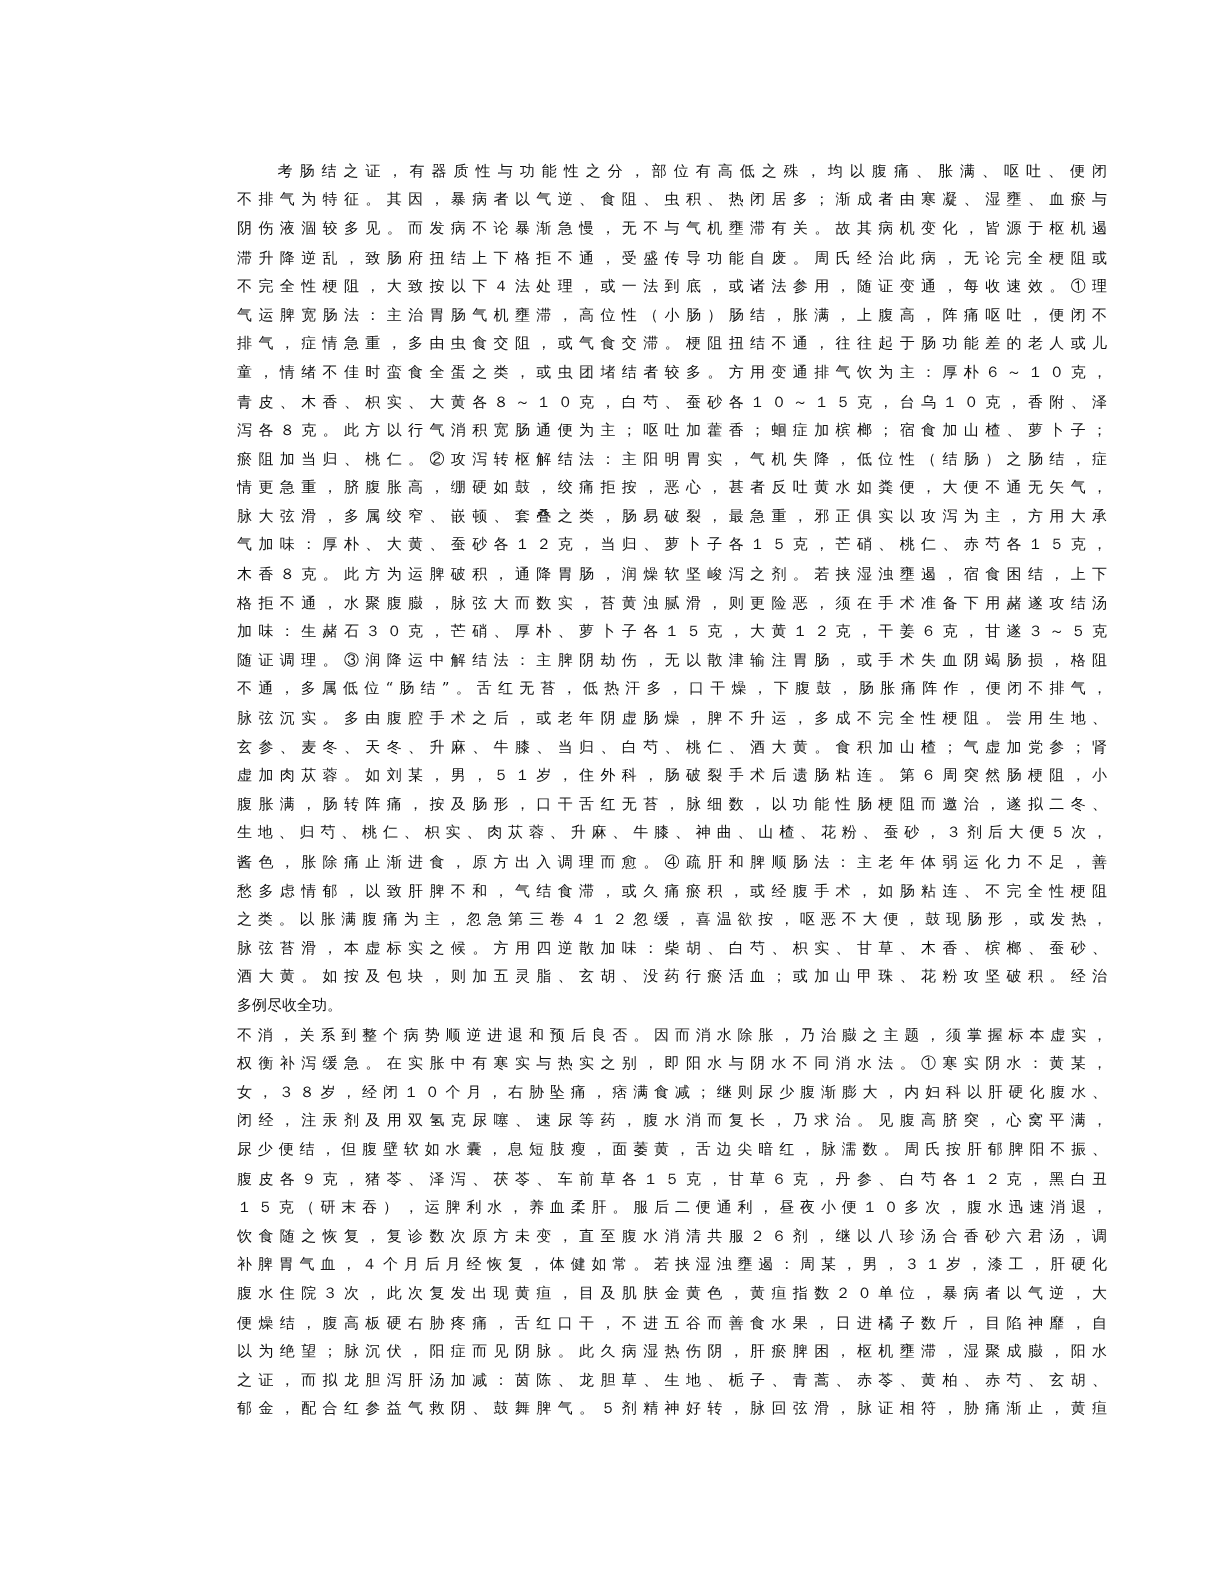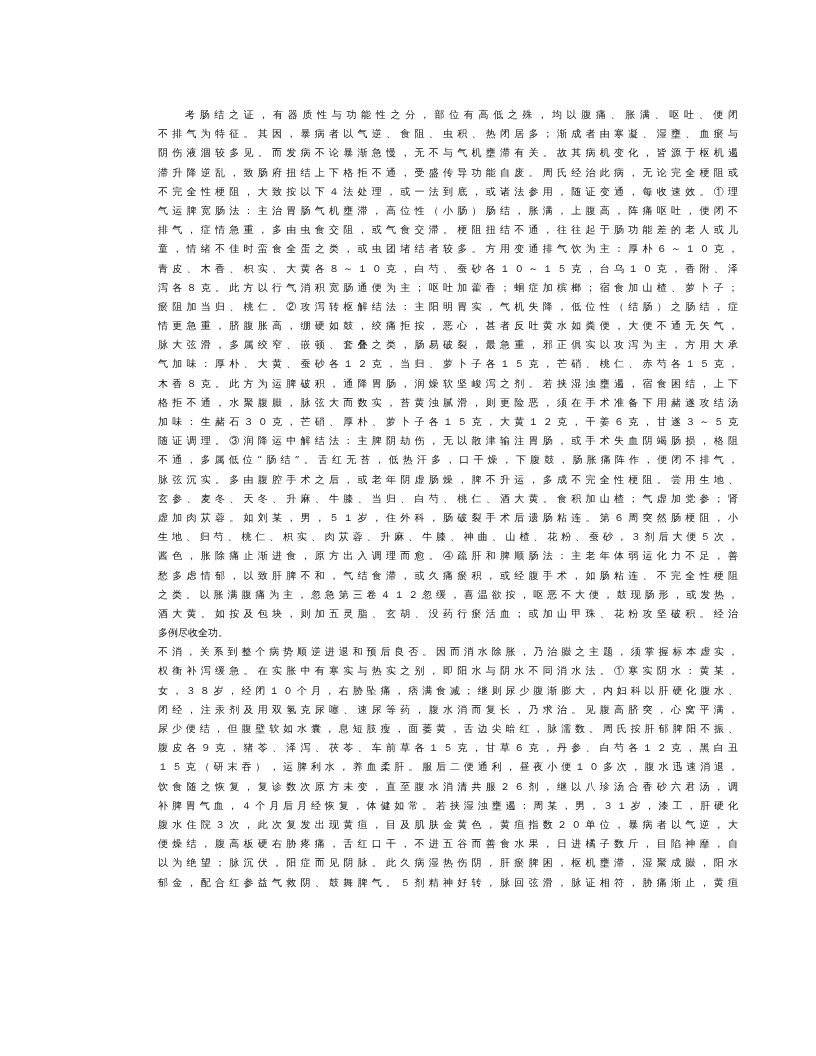--- a/index.html
+++ b/index.html
@@ -46,35 +46,38 @@
     <span class="line">脉大弦滑，多属绞窄、嵌顿、套叠之类，肠易破裂，最急重，邪正俱实以攻泻为主，方用大承</span>
     <span class="line">气加味：厚朴、大黄、蚕砂各１２克，当归、萝卜子各１５克，芒硝、桃仁、赤芍各１５克，</span>
     <span class="line">木香８克。此方为运脾破积，通降胃肠，润燥软坚峻泻之剂。若挟湿浊壅遏，宿食困结，上下</span>
     <span class="line">格拒不通，水聚腹臌，脉弦大而数实，苔黄浊腻滑，则更险恶，须在手术准备下用赭遂攻结汤</span>
     <span class="line">加味：生赭石３０克，芒硝、厚朴、萝卜子各１５克，大黄１２克，干姜６克，甘遂３～５克</span>
     <span class="line">随证调理。③润降运中解结法：主脾阴劫伤，无以散津输注胃肠，或手术失血阴竭肠损，格阻</span>
     <span class="line">不通，多属低位“肠结”。舌红无苔，低热汗多，口干燥，下腹鼓，肠胀痛阵作，便闭不排气，</span>
     <span class="line">脉弦沉实。多由腹腔手术之后，或老年阴虚肠燥，脾不升运，多成不完全性梗阻。尝用生地、</span>
     <span class="line">玄参、麦冬、天冬、升麻、牛膝、当归、白芍、桃仁、酒大黄。食积加山楂；气虚加党参；肾</span>
     <span class="line">虚加肉苁蓉。如刘某，男，５１岁，住外科，肠破裂手术后遗肠粘连。第６周突然肠梗阻，小</span>
+    <span class="line">腹胀满，肠转阵痛，按及肠形，口干舌红无苔，脉细数，以功能性肠梗阻而邀治，遂拟二冬、</span>
     <span class="line">生地、归芍、桃仁、枳实、肉苁蓉、升麻、牛膝、神曲、山楂、花粉、蚕砂，３剂后大便５次，</span>
     <span class="line">酱色，胀除痛止渐进食，原方出入调理而愈。④疏肝和脾顺肠法：主老年体弱运化力不足，善</span>
     <span class="line">愁多虑情郁，以致肝脾不和，气结食滞，或久痛瘀积，或经腹手术，如肠粘连、不完全性梗阻</span>
     <span class="line">之类。以胀满腹痛为主，忽急第三卷４１２忽缓，喜温欲按，呕恶不大便，鼓现肠形，或发热，</span>
+    <span class="line">脉弦苔滑，本虚标实之候。方用四逆散加味：柴胡、白芍、枳实、甘草、木香、槟榔、蚕砂、</span>
     <span class="line">酒大黄。如按及包块，则加五灵脂、玄胡、没药行瘀活血；或加山甲珠、花粉攻坚破积。经治</span>
     <span class="line last">多例尽收全功。</span>
   </div>
   <div>
     <span class="line">不消，关系到整个病势顺逆进退和预后良否。因而消水除胀，乃治臌之主题，须掌握标本虚实，</span>
     <span class="line">权衡补泻缓急。在实胀中有寒实与热实之别，即阳水与阴水不同消水法。①寒实阴水：黄某，</span>
     <span class="line">女，３８岁，经闭１０个月，右胁坠痛，痞满食减；继则尿少腹渐膨大，内妇科以肝硬化腹水、</span>
     <span class="line">闭经，注汞剂及用双氢克尿噻、速尿等药，腹水消而复长，乃求治。见腹高脐突，心窝平满，</span>
     <span class="line">尿少便结，但腹壁软如水囊，息短肢瘦，面萎黄，舌边尖暗红，脉濡数。周氏按肝郁脾阳不振、</span>
     <span class="line">腹皮各９克，猪苓、泽泻、茯苓、车前草各１５克，甘草６克，丹参、白芍各１２克，黑白丑</span>
     <span class="line">１５克（研末吞），运脾利水，养血柔肝。服后二便通利，昼夜小便１０多次，腹水迅速消退，</span>
     <span class="line">饮食随之恢复，复诊数次原方未变，直至腹水消清共服２６剂，继以八珍汤合香砂六君汤，调</span>
     <span class="line">补脾胃气血，４个月后月经恢复，体健如常。若挟湿浊壅遏：周某，男，３１岁，漆工，肝硬化</span>
     <span class="line">腹水住院３次，此次复发出现黄疸，目及肌肤金黄色，黄疸指数２０单位，暴病者以气逆，大</span>
     <span class="line">便燥结，腹高板硬右胁疼痛，舌红口干，不进五谷而善食水果，日进橘子数斤，目陷神靡，自</span>
     <span class="line">以为绝望；脉沉伏，阳症而见阴脉。此久病湿热伤阴，肝瘀脾困，枢机壅滞，湿聚成臌，阳水</span>
+    <span class="line">之证，而拟龙胆泻肝汤加减：茵陈、龙胆草、生地、栀子、青蒿、赤苓、黄柏、赤芍、玄胡、</span>
     <span class="line">郁金，配合红参益气救阴、鼓舞脾气。５剂精神好转，脉回弦滑，脉证相符，胁痛渐止，黄疸</span>
   </div>
 </div>
 
 </body></html>

